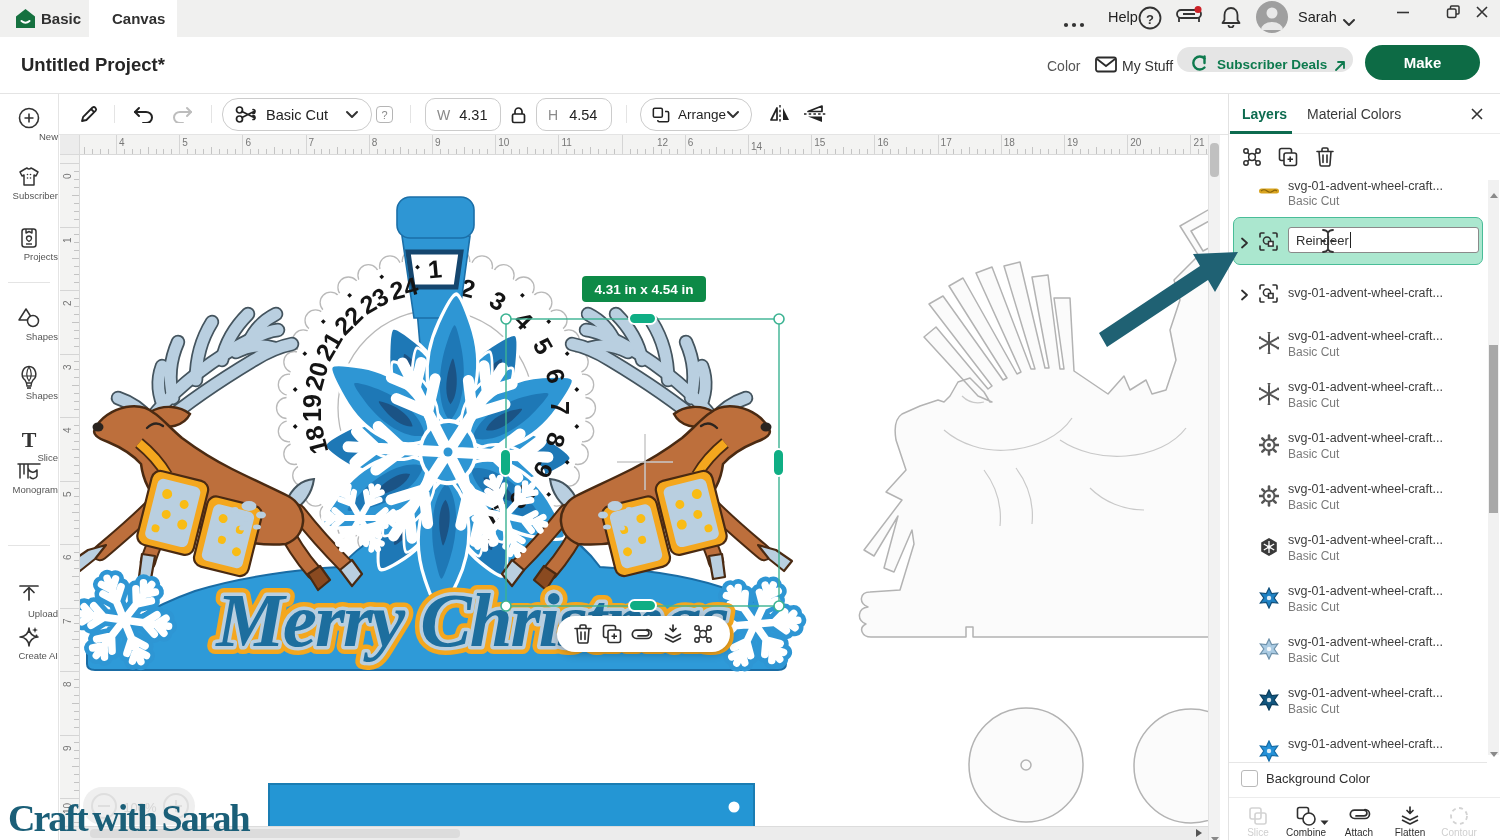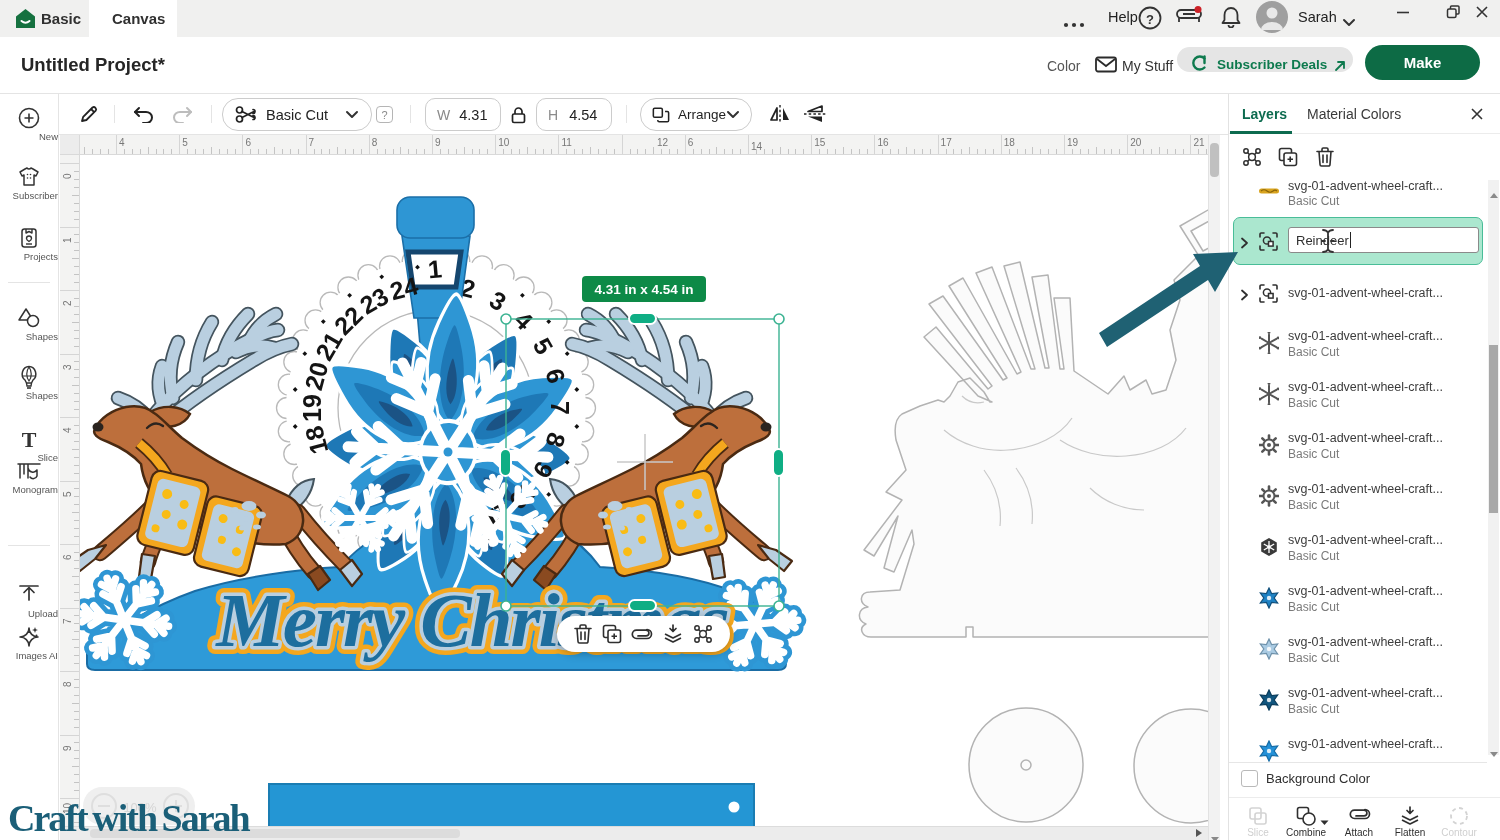--- a/index.html
+++ b/index.html
@@ -581,21 +581,21 @@
     <span class="lbl">Upload</span>
   </div>
 <div class="side-item" style="top:625px;z-index:6">
     <div style="height:24px;display:flex;align-items:center;justify-content:center">
       <svg width="24" height="24" viewBox="0 0 24 24" style="">
         <path d="M12,3 C12,8 8,12 3,12 C8,12 12,16 12,21 C12,16 16,12 21,12 C16,12 12,8 12,3 Z" fill="none" stroke="#333" stroke-width="1.6" stroke-linejoin="round"></path>
         <path d="M18,2 l0.8,2.2 L21,5 l-2.2,0.8 L18,8 l-0.8,-2.2 L15,5 l2.2,-0.8 Z" fill="#333"></path>
         <circle cx="19.5" cy="10.5" r="1" fill="#333"></circle>
       </svg>
     </div>
-    <span class="lbl">Images AI</span>
+    <span class="lbl">Create AI</span>
   </div>
 <div class="abs ruler-h">
     <div class="tick" style="left:4.4px;bottom:0;width:1px;height:7px"></div>
     <div class="tick" style="left:12.3px;bottom:0;width:1px;height:5px"></div>
     <div class="tick" style="left:20.2px;bottom:0;width:1px;height:5px"></div>
     <div class="tick" style="left:28.1px;bottom:0;width:1px;height:5px"></div>
     <div class="tick" style="left:36.0px;top:0;width:1px;height:20px;background:#d5d5d5"></div>
     <div class="rnum" style="left:39.0px;top:2px">4</div>
     <div class="tick" style="left:43.9px;bottom:0;width:1px;height:5px"></div>
     <div class="tick" style="left:51.8px;bottom:0;width:1px;height:5px"></div>

